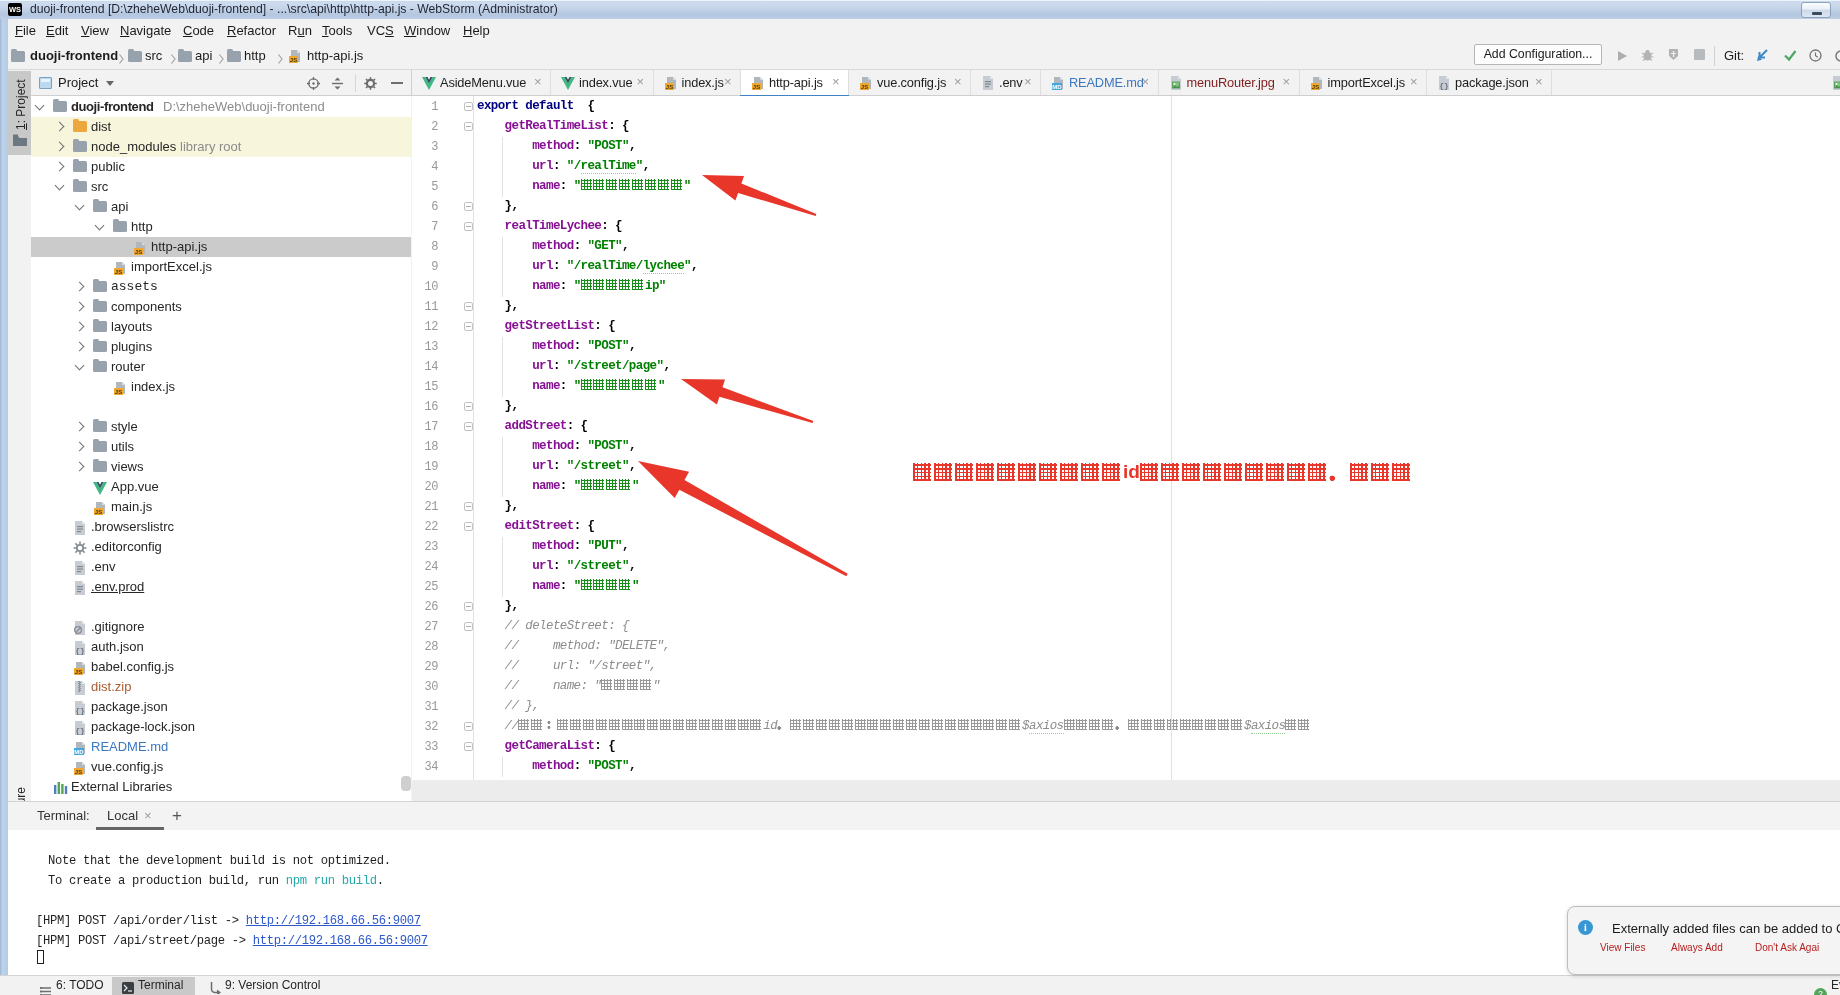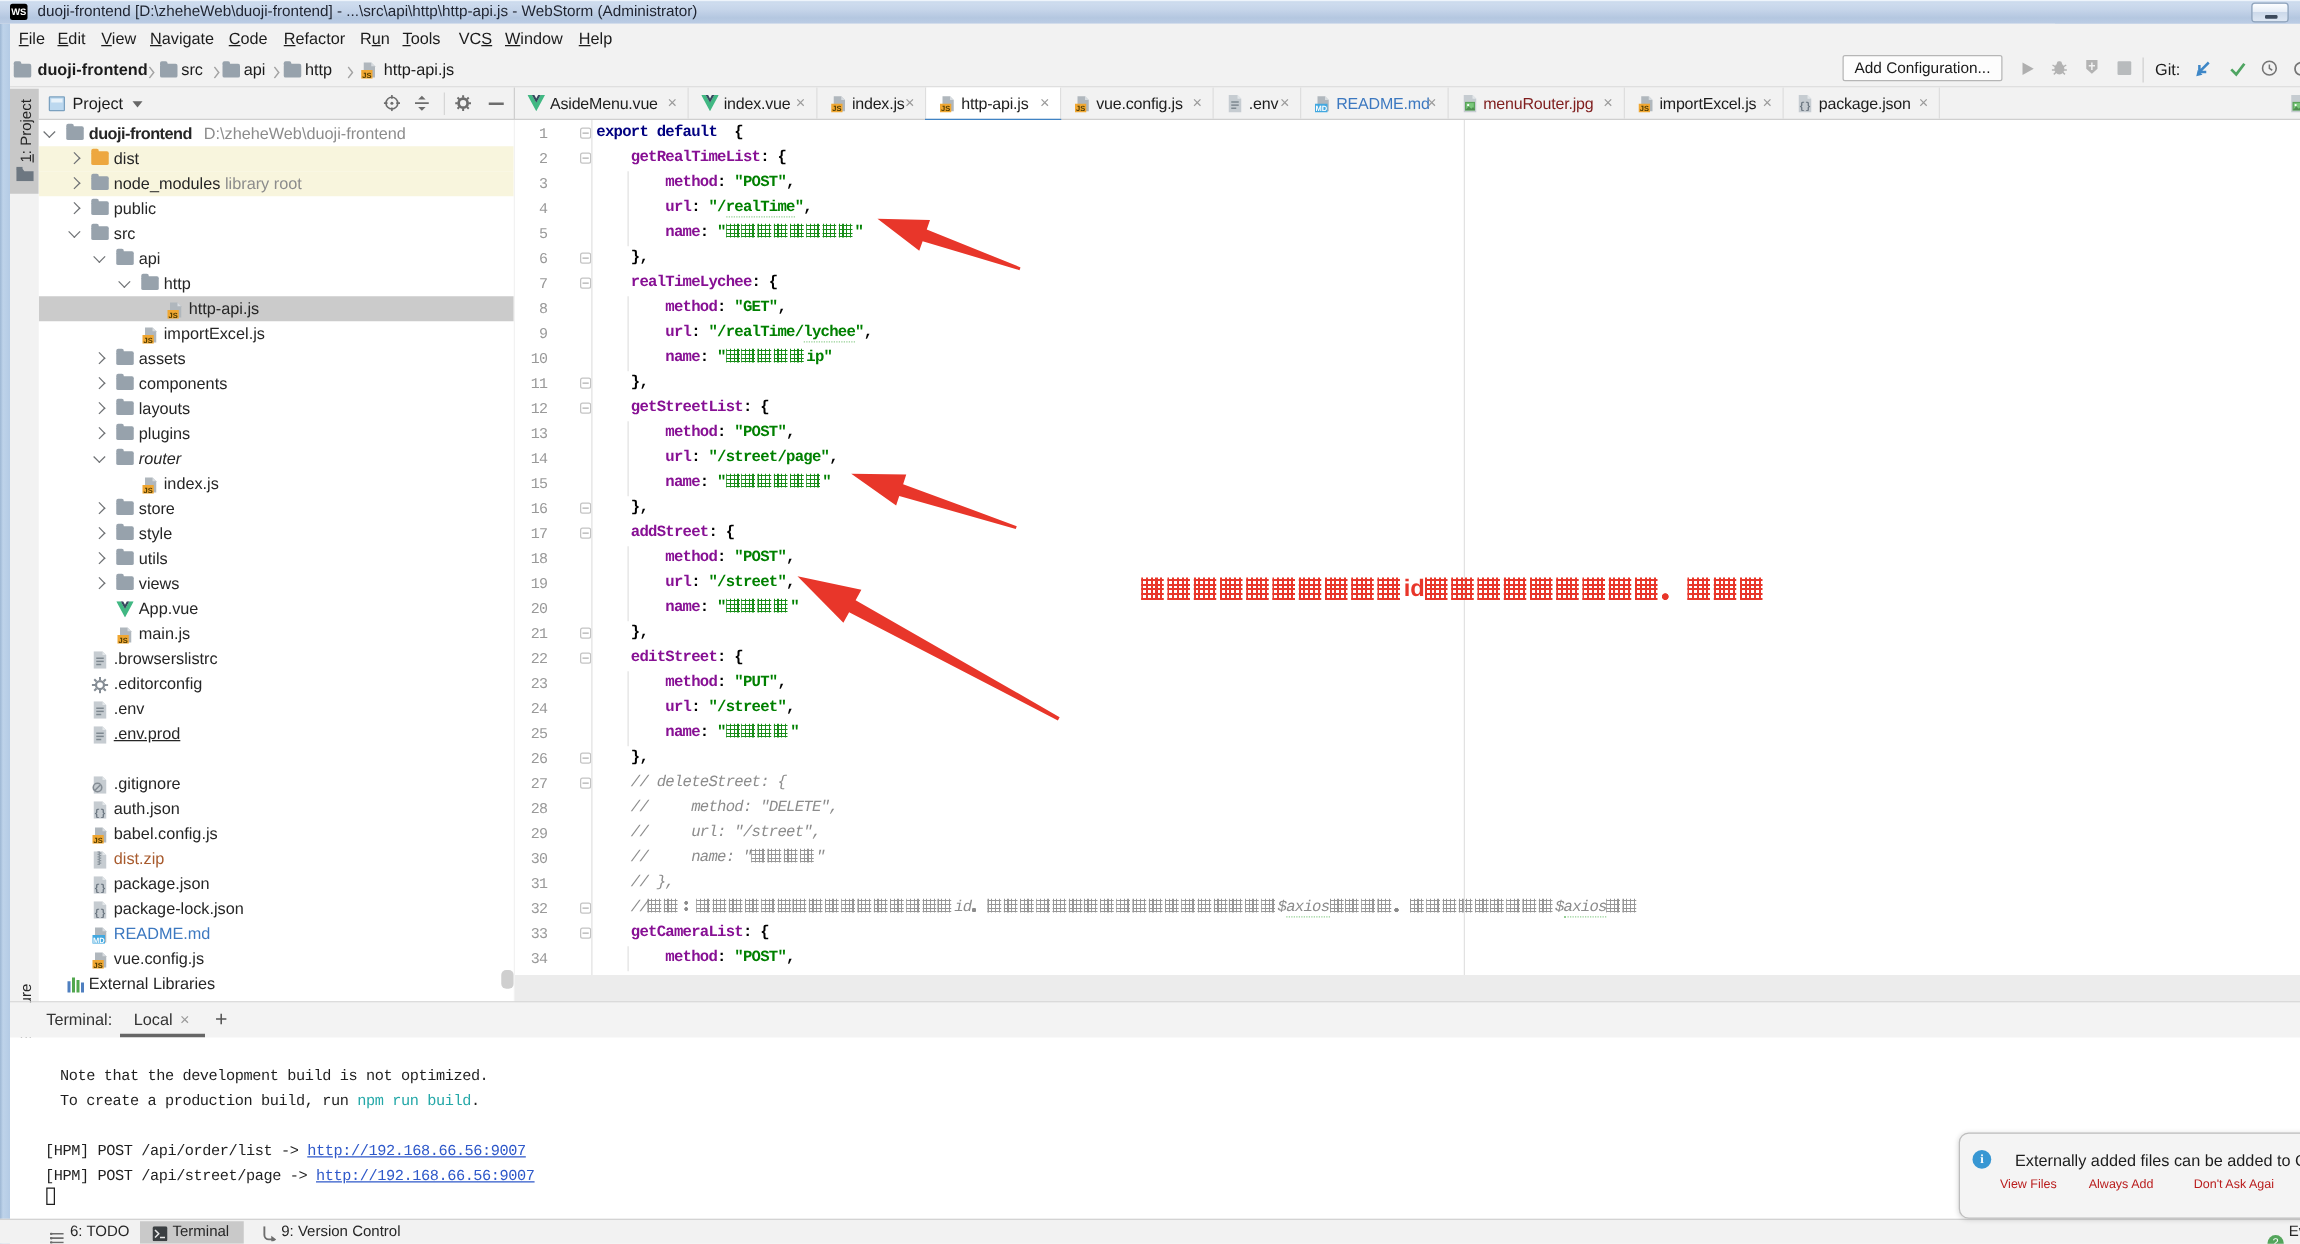--- a/index.html
+++ b/index.html
@@ -388,21 +388,21 @@
           <rect x="1" y="7" width="9" height="7" fill="#f0a732"></rect>
           <text x="5.5" y="13" font-size="6" font-weight="bold" fill="#4d3a00" text-anchor="middle" font-family="Liberation Sans">JS</text>
         </svg></div>
 <div class="lb" style="left:100px;">importExcel.js</div>
 </div>
 <div class="row" style="top:181px;">
 <div class="chev r" style="left:45px;top:6px"></div>
 <div class="ic" style="left:62px;top:4px">
         <div class="fold" style="position:static;display:block"></div>
       </div>
-<div class="lb" style="left:80px;">assets</div>
+<div class="lb" style="left:80px;font-family:Liberation Mono, monospace;">assets</div>
 </div>
 <div class="row" style="top:201px;">
 <div class="chev r" style="left:45px;top:6px"></div>
 <div class="ic" style="left:62px;top:4px">
         <div class="fold" style="position:static;display:block"></div>
       </div>
 <div class="lb" style="left:80px;">components</div>
 </div>
 <div class="row" style="top:221px;">
 <div class="chev r" style="left:45px;top:6px"></div>
@@ -411,42 +411,35 @@
       </div>
 <div class="lb" style="left:80px;">layouts</div>
 </div>
 <div class="row" style="top:241px;">
 <div class="chev r" style="left:45px;top:6px"></div>
 <div class="ic" style="left:62px;top:4px">
         <div class="fold" style="position:static;display:block"></div>
       </div>
 <div class="lb" style="left:80px;">plugins</div>
 </div>
-<div class="row" style="top:261px;font-style:italic;">
+<div class="row" style="top:261px;">
 <div class="chev d" style="left:45px;top:5px"></div>
 <div class="ic" style="left:62px;top:4px">
         <div class="fold" style="position:static;display:block"></div>
       </div>
 <div class="lb" style="left:80px;">router</div>
 </div>
 <div class="row" style="top:281px;">
 <div class="ic" style="left:82px;top:4px"><svg width="14" height="14" viewBox="0 0 14 14" style="position:static">
           <path d="M3 1h6l3 3v9H3z" fill="#b0b7bd"></path>
           <path d="M9 1l3 3H9z" fill="#d7dce0"></path>
           <rect x="1" y="7" width="9" height="7" fill="#f0a732"></rect>
           <text x="5.5" y="13" font-size="6" font-weight="bold" fill="#4d3a00" text-anchor="middle" font-family="Liberation Sans">JS</text>
         </svg></div>
 <div class="lb" style="left:100px;">index.js</div>
-</div>
-<div class="row" style="top:301px;">
-<div class="chev r" style="left:45px;top:6px"></div>
-<div class="ic" style="left:62px;top:4px">
-        <div class="fold" style="position:static;display:block"></div>
-      </div>
-<div class="lb" style="left:80px;">store</div>
 </div>
 <div class="row" style="top:321px;">
 <div class="chev r" style="left:45px;top:6px"></div>
 <div class="ic" style="left:62px;top:4px">
         <div class="fold" style="position:static;display:block"></div>
       </div>
 <div class="lb" style="left:80px;">style</div>
 </div>
 <div class="row" style="top:341px;">
 <div class="chev r" style="left:45px;top:6px"></div>

